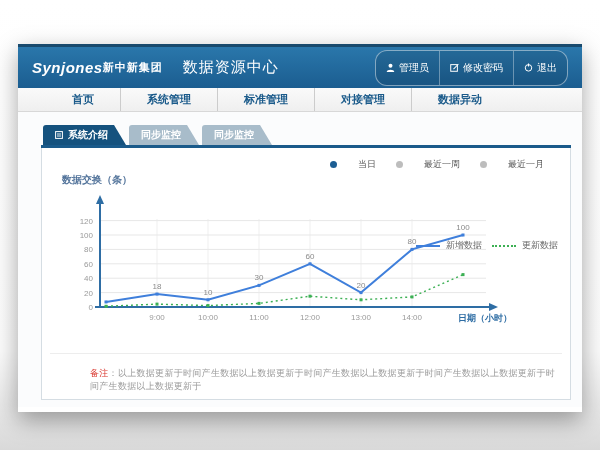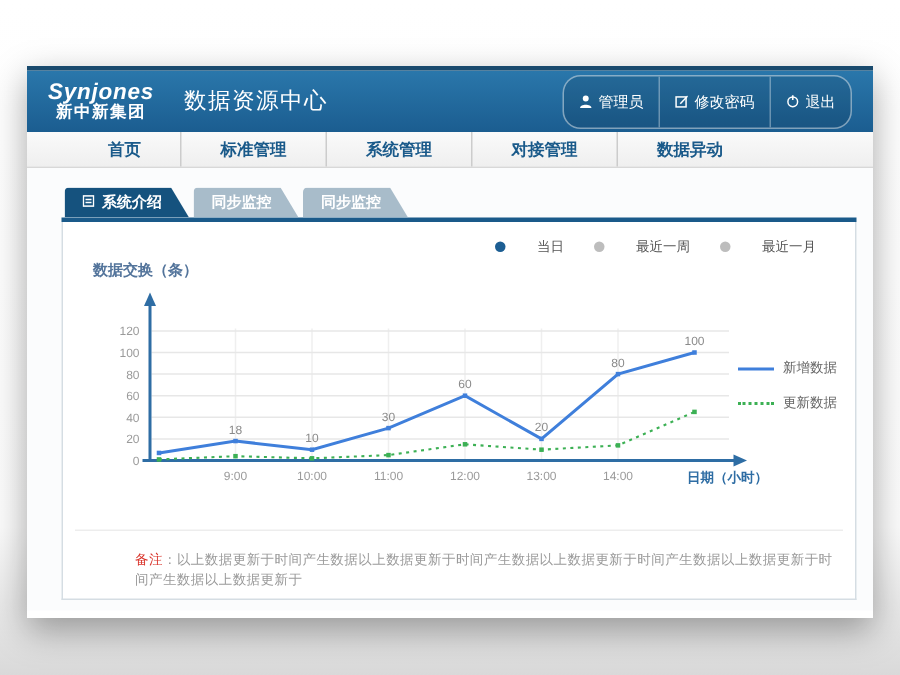--- a/index.html
+++ b/index.html
@@ -12,21 +12,21 @@
   .window {
     position:absolute; left:18px; top:44px; width:564px; height:368px;
     background:#fff; box-shadow:0 8px 22px rgba(0,0,0,.35);
   }
   
   .header {
     height:44px; background:linear-gradient(#2a77ab, #1b5d90);
     border-top:3px solid #194a6d;
     display:flex; align-items:center; padding:0 14px; color:#fff;
   }
-  .logo-block { display:flex; flex-direction:column; align-items:center; line-height:1.05; }
+  .logo-block { display:flex; flex-direction:row; align-items:center; line-height:1.05; }
   .logo-main { font-size:15px; font-weight:bold; font-style:italic; letter-spacing:.5px; }
   .logo-sub { font-size:11px; font-weight:bold; letter-spacing:1px; }
   .app-title { font-size:15px; margin-left:20px; letter-spacing:1px; }
   .user-pill {
     margin-left:auto; display:flex; align-items:center;
     border:1px solid rgba(255,255,255,.45); border-radius:12px;
     background:rgba(0,0,0,.10); font-size:10px; height:36px; overflow:hidden;justify-content:space-between;
   }
   .user-pill .pill-item { display:flex; align-items:center; gap:4px; padding:0 10px; height:100%; cursor:pointer; }
   .user-pill .pill-item + .pill-item { border-left:1px solid rgba(255,255,255,.35); }
@@ -59,21 +59,21 @@
   }
   
   .radio-legend { display:flex; justify-content:flex-end; gap:20px; padding:4px 18px 0 0; }
   .radio-opt { display:flex; align-items:center; gap:21px; font-size:9px; color:#555; cursor:pointer; }
   .radio-dot { width:7px; height:7px; border-radius:50%; background:#bdbdbd; }
   .radio-opt.selected .radio-dot { background:#1c5e93; }
   
   .chart-wrap { position:relative; margin-top:2px; }
   .y-axis-title { font-size:10px; font-weight:bold; color:#53749b; margin:0 0 4px 12px; }
   .chart-svg { display:block; margin-left:4px; }
-  .side-legend { position:absolute; right:4px; top:66px; display:flex; flex-direction:column; gap:10px; }
+  .side-legend { position:absolute; right:4px; top:66px; display:flex; flex-direction:row; gap:10px; }
   .legend-entry { display:flex; align-items:center; gap:6px; font-size:9px; color:#666; }
   .legend-line { width:24px; height:0; border-top:2px solid #3f7fdb; }
   .legend-line.dotted { border-top:2px dotted #3cb054; }
   
   .note-row {
     position:absolute; left:8px; right:8px; bottom:0; height:46px;
     border-top:1px solid #ededed; padding:13px 6px 0 40px;
     font-size:9px; color:#9a9a9a; letter-spacing:.3px;
   }
   .note-label { color:#d9342b; }
@@ -115,22 +115,22 @@
               <line x1="5" y1="0.5" x2="5" y2="4" stroke="#fff" stroke-width="1.2"></line>
             </svg>
         </span>
         <span>退出</span>
       </div>
     </div>
   </div>
 
   <div class="navbar">
     <div class="nav-item">首页</div>
+    <div class="nav-item">系统管理</div>
     <div class="nav-item">标准管理</div>
-    <div class="nav-item">系统管理</div>
     <div class="nav-item">对接管理</div>
     <div class="nav-item">数据异动</div>
   </div>
 
   <div class="content">
     <div class="tabs-row">
       <div class="tab active">
         <span>
           <svg width="8" height="8" viewBox="0 0 8 8">
               <rect x="0.6" y="0.6" width="6.8" height="6.8" fill="none" stroke="#fff" stroke-width="1"></rect>

